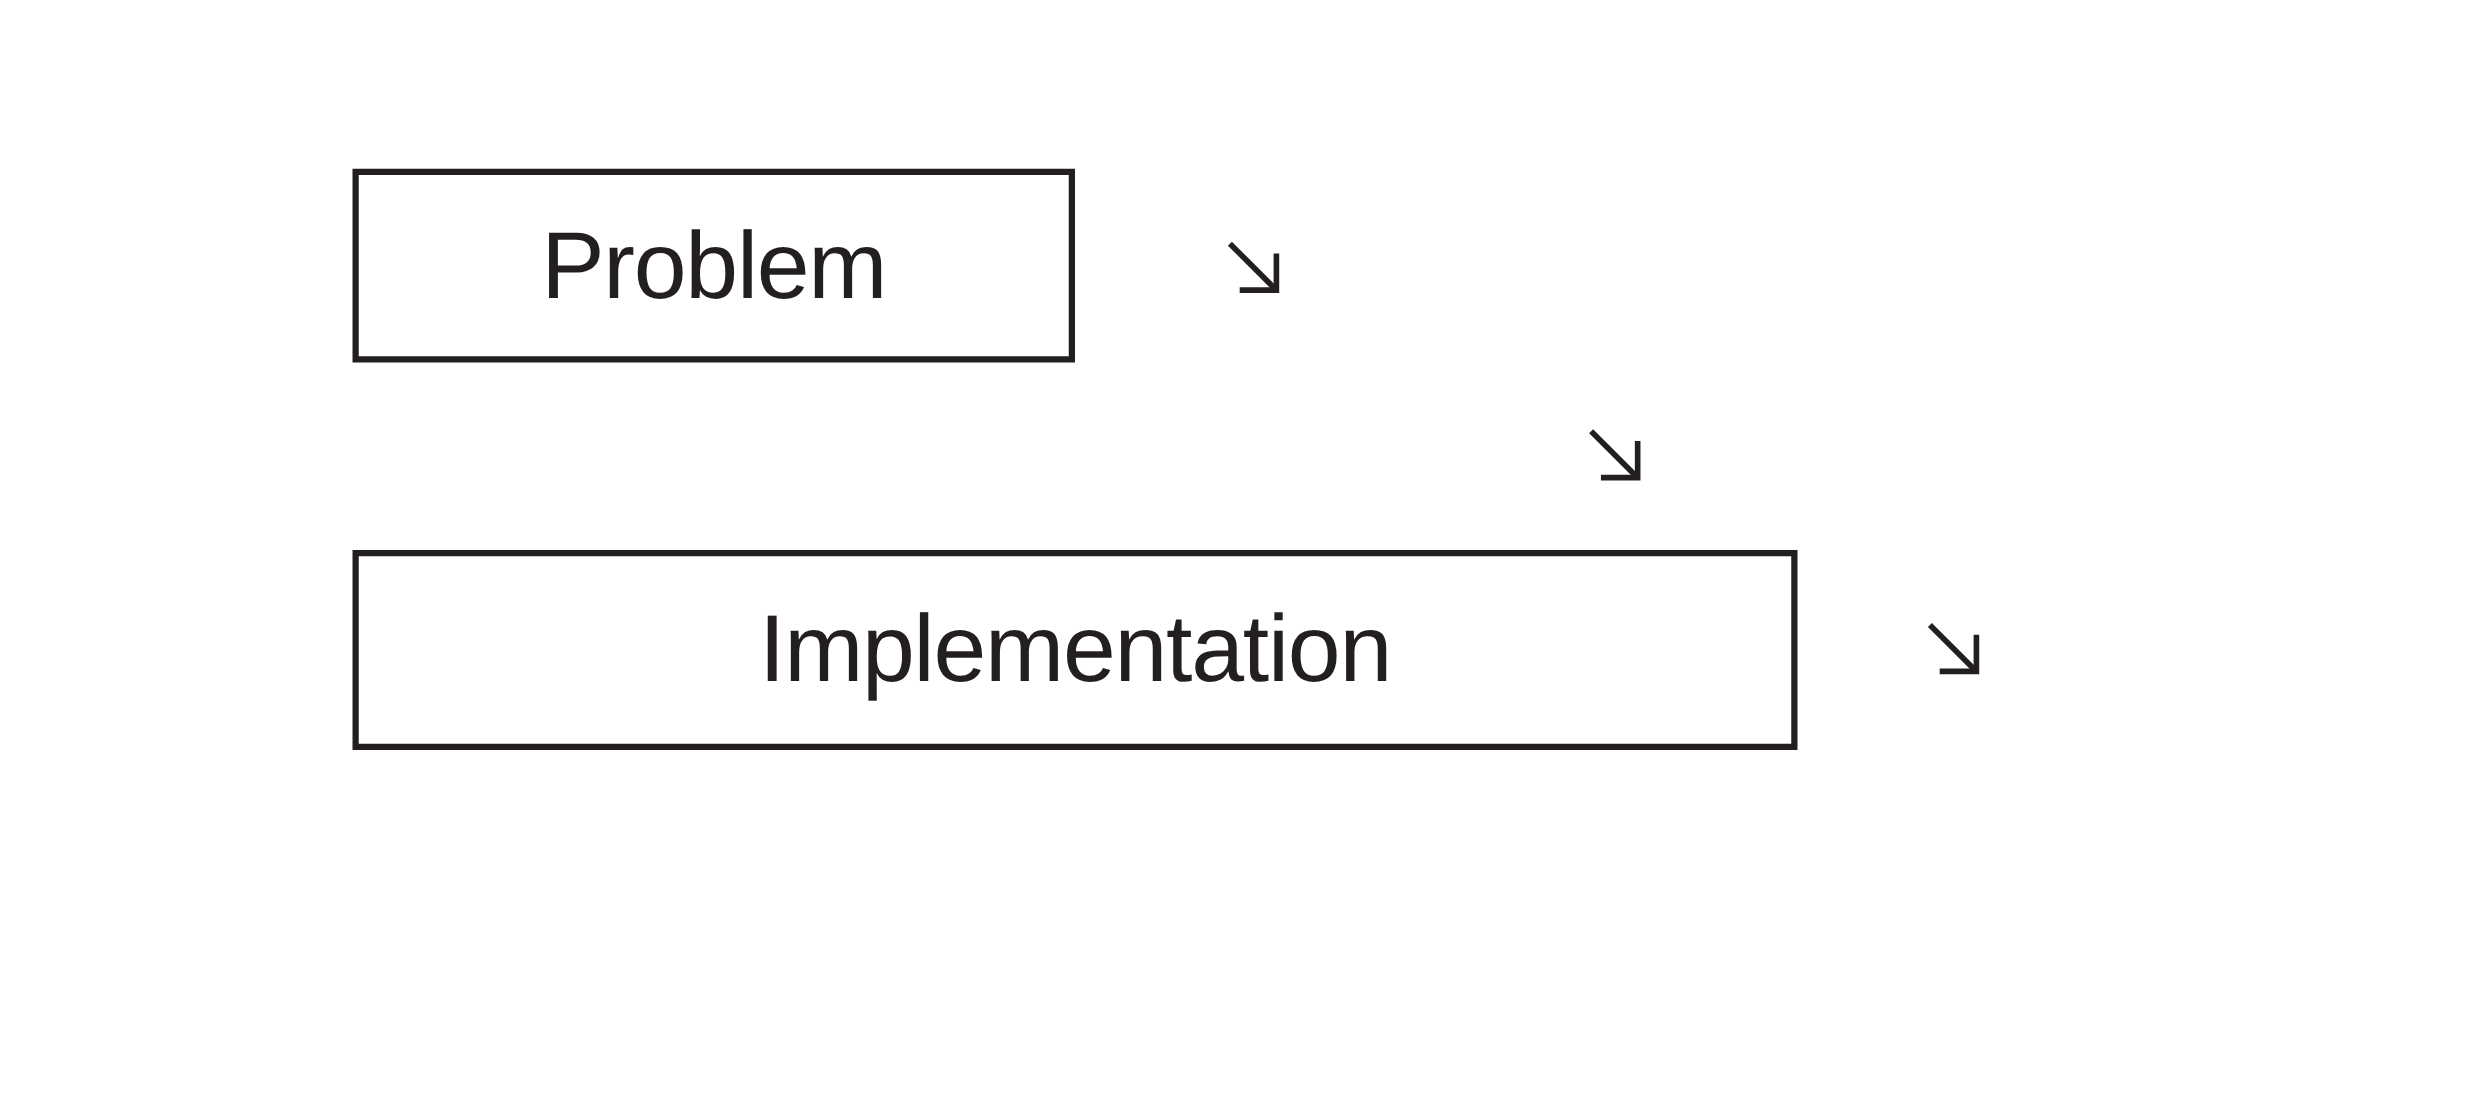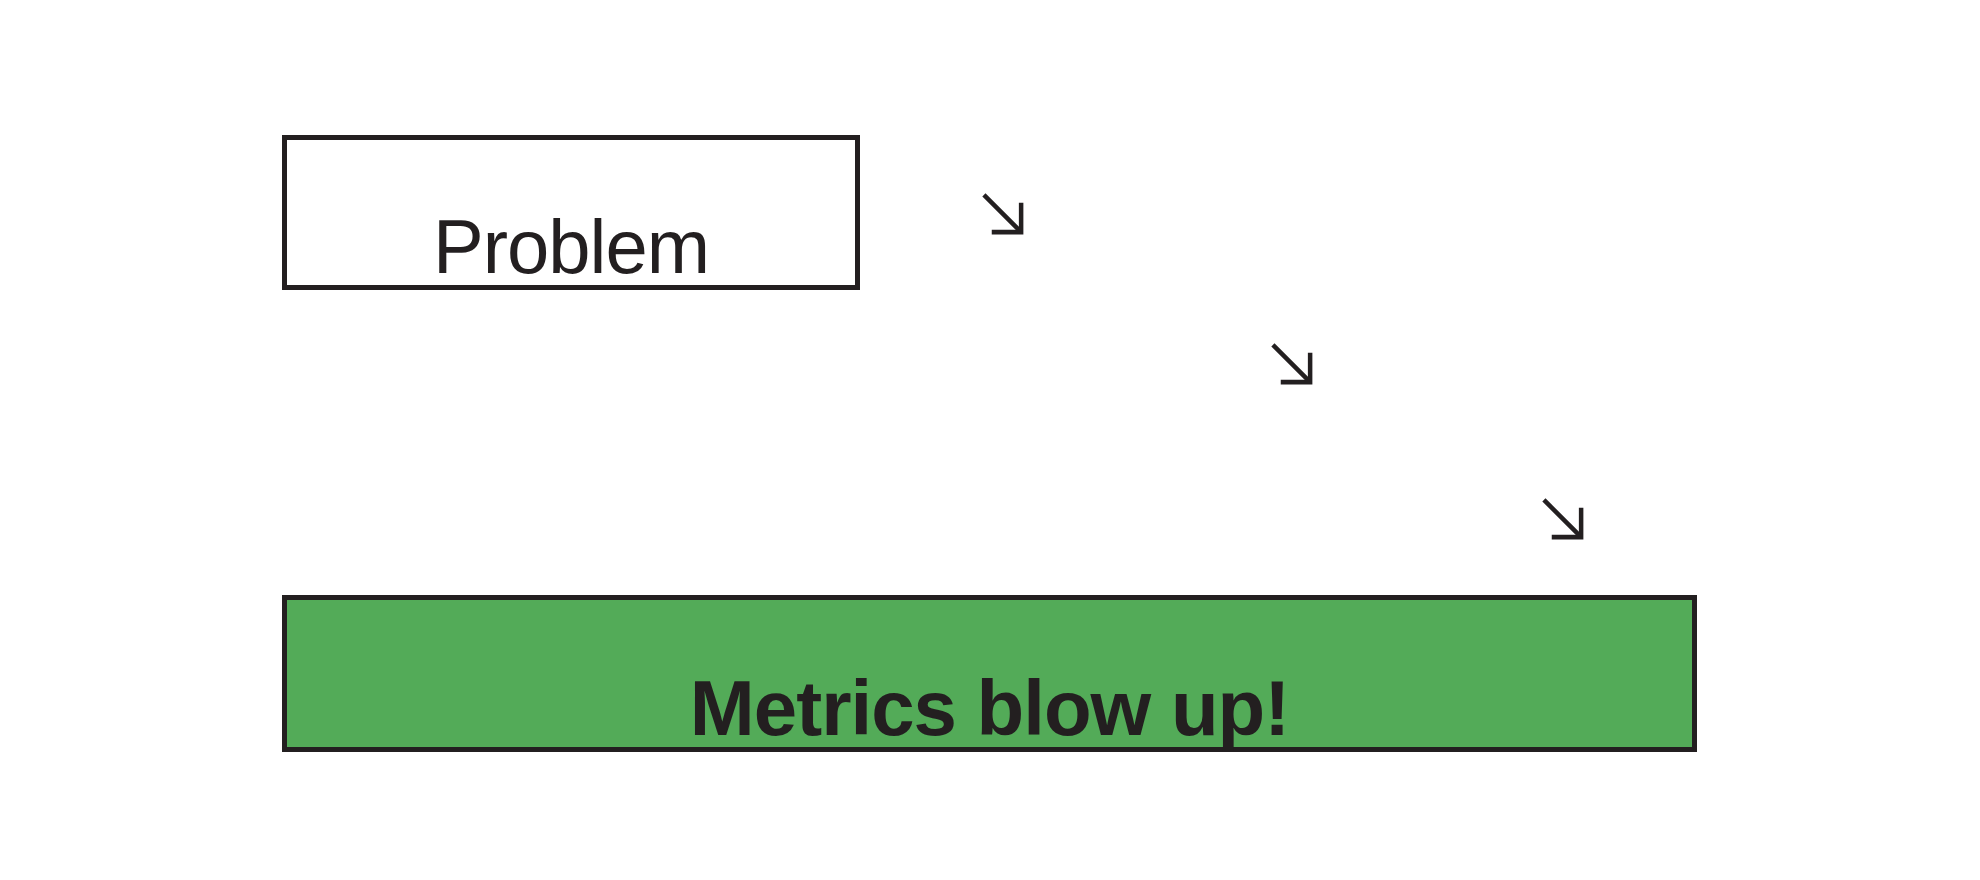--- a/index.html
+++ b/index.html
@@ -14,21 +14,21 @@
     background: #ffffff;
     overflow: hidden;
     font-family: "Liberation Sans", sans-serif;
   }
   .step-box {
     position: absolute;
     box-sizing: border-box;
     border: 5px solid #231f20;
     background: #ffffff;
     display: flex;
-    align-items: flex-end;
+    align-items: center;
     justify-content: center;
   }
   .step-box .label {
     color: #231f20;
     font-size: 76px;
     font-weight: 400;
     letter-spacing: -1px;
     white-space: nowrap;
     line-height: 1;
   }
@@ -71,25 +71,25 @@
   </div>
 
 
   <div class="arrow arrow-2">
     <svg viewBox="0 0 48 48" xmlns="http://www.w3.org/2000/svg" aria-hidden="true">
       <path d="M4,4 L40,40" fill="none" stroke="#231f20" stroke-width="4.6"></path>
       <path d="M42,12 L42,42 L12,42" fill="none" stroke="#231f20" stroke-width="4.6"></path>
     </svg>
   </div>
 
+  <div class="step-box box-implementation">
+    <span class="label">Implementation</span>
+  </div>
 
   <div class="arrow arrow-3">
     <svg viewBox="0 0 48 48" xmlns="http://www.w3.org/2000/svg" aria-hidden="true">
       <path d="M4,4 L40,40" fill="none" stroke="#231f20" stroke-width="4.6"></path>
       <path d="M42,12 L42,42 L12,42" fill="none" stroke="#231f20" stroke-width="4.6"></path>
     </svg>
   </div>
 
-  <div class="step-box box-result">
-    <span class="label">Metrics blow up!</span>
-  </div>
 
 </div>
 
 </body></html>

